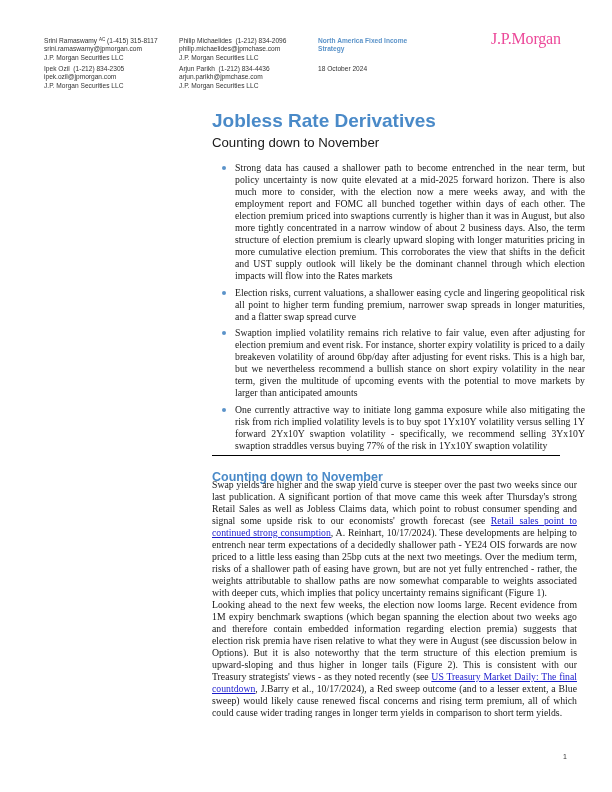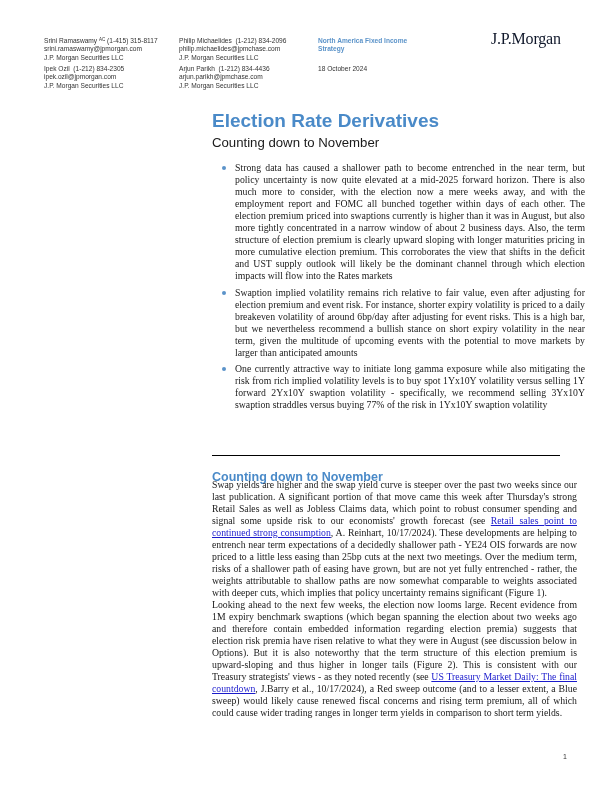--- a/index.html
+++ b/index.html
@@ -5,21 +5,21 @@
     html, body { margin: 0; padding: 0; background: #ffffff; }
     body { width: 612px; height: 792px; position: relative; overflow: hidden; color: #1a1a1a; }
 
     
     .authors { position: absolute; left: 44px; top: 37px; width: 260px; font-family: "Liberation Sans", sans-serif; font-size: 6.6px; line-height: 8.3px; color: #333; }
     .author { position: absolute; width: 130px; }
     .author div { white-space: nowrap; }
     .author sup { font-size: 4.5px; vertical-align: top; position: relative; top: -1px; }
     .dept { position: absolute; left: 318px; top: 37px; font-family: "Liberation Sans", sans-serif; font-size: 6.6px; line-height: 8.3px; color: #5b93c9; font-weight: bold; width: 110px; }
     .date { position: absolute; left: 318px; top: 65px; font-family: "Liberation Sans", sans-serif; font-size: 6.6px; color: #333; }
-    .logo { position: absolute; left: 491px; top: 30px; font-family: "Liberation Serif", serif; font-size: 16px; color: #0f172a; letter-spacing: -0.2px; }
+    .logo { position: absolute; left: 491px; top: 30px; font-family: "Liberation Serif", serif; font-size: 16px; color: #ec4899; letter-spacing: -0.2px; }
 
     
     .title { position: absolute; left: 212px; top: 110px; font-family: "Liberation Sans", sans-serif; font-weight: bold; font-size: 19px; color: #4a8ac8; }
     .subtitle { position: absolute; left: 212px; top: 135px; font-family: "Liberation Sans", sans-serif; font-size: 13.2px; color: #1a1a1a; }
 
     
     .bullets { position: absolute; left: 212px; top: 154px; width: 365px; list-style: none; margin: 8px; padding: 0; font-family: "Liberation Serif", serif; font-size: 9.75px; line-height: 12px; color: #1a1a1a; }
     .bullets li { position: relative; padding-left: 15px; margin-bottom: 4.5px; text-align: justify; }
     .bullets li .dot { position: absolute; left: 2px; top: 4px; width: 4px; height: 4px; border-radius: 50%; background: #5b93c9; }
 
@@ -58,25 +58,26 @@
     <div><span>Arjun Parikh</span>&nbsp; <span>(1-212) 834-4436</span></div>
     <div>arjun.parikh@jpmchase.com</div>
     <div>J.P. Morgan Securities LLC</div>
   </div>
 </div>
 
 <div class="dept">North America Fixed Income Strategy</div>
 <div class="date">18 October 2024</div>
 <div class="logo">J.P.Morgan</div>
 
-<div class="title">Election Rate Derivatives</div>
+<div class="title">Jobless Rate Derivatives</div>
 <div class="subtitle">Counting down to November</div>
 
 <ul class="bullets">
   <li><span class="dot"></span><span>Strong data has caused a shallower path to become entrenched in the near term, but policy uncertainty is now quite elevated at a mid-2025 forward horizon. There is also much more to consider, with the election now a mere weeks away, and with the employment report and FOMC all bunched together within days of each other. The election premium priced into swaptions currently is higher than it was in August, but also more tightly concentrated in a narrow window of about 2 business days. Also, the term structure of election premium is clearly upward sloping with longer maturities pricing in more cumulative election premium. This corroborates the view that shifts in the deficit and UST supply outlook will likely be the dominant channel through which election impacts will flow into the Rates markets</span></li>
+  <li><span class="dot"></span><span>Election risks, current valuations, a shallower easing cycle and lingering geopolitical risk all point to higher term funding premium, narrower swap spreads in longer maturities, and a flatter swap spread curve</span></li>
   <li><span class="dot"></span><span>Swaption implied volatility remains rich relative to fair value, even after adjusting for election premium and event risk. For instance, shorter expiry volatility is priced to a daily breakeven volatility of around 6bp/day after adjusting for event risks. This is a high bar, but we nevertheless recommend a bullish stance on short expiry volatility in the near term, given the multitude of upcoming events with the potential to move markets by larger than anticipated amounts</span></li>
   <li><span class="dot"></span><span>One currently attractive way to initiate long gamma exposure while also mitigating the risk from rich implied volatility levels is to buy spot 1Yx10Y volatility versus selling 1Y forward 2Yx10Y swaption volatility - specifically, we recommend selling 3Yx10Y swaption straddles versus buying 77% of the risk in 1Yx10Y swaption volatility</span></li>
 </ul>
 
 <div class="rule"></div>
 
 <div class="h2">Counting down to November</div>
 
 <p class="body-text p1"><span>Swap yields are higher and the swap yield curve is steeper over the past two weeks since our last publication. A significant portion of that move came this week after Thursday's strong Retail Sales as well as Jobless Claims data, which point to robust consumer spending and signal some upside risk to our economists' growth forecast (see </span><a>Retail sales point to continued strong consumption</a><span>, A. Reinhart, 10/17/2024). These developments are helping to entrench near term expectations of a decidedly shallower path - YE24 OIS forwards are now priced to a little less easing than 25bp cuts at the next two meetings. Over the medium term, risks of a shallower path of easing have grown, but are not yet fully entrenched - rather, the weights attributable to shallow paths are now somewhat comparable to weights associated with deeper cuts, which implies that policy uncertainty remains significant (</span><b>Figure 1</b><span>).</span></p>
 

